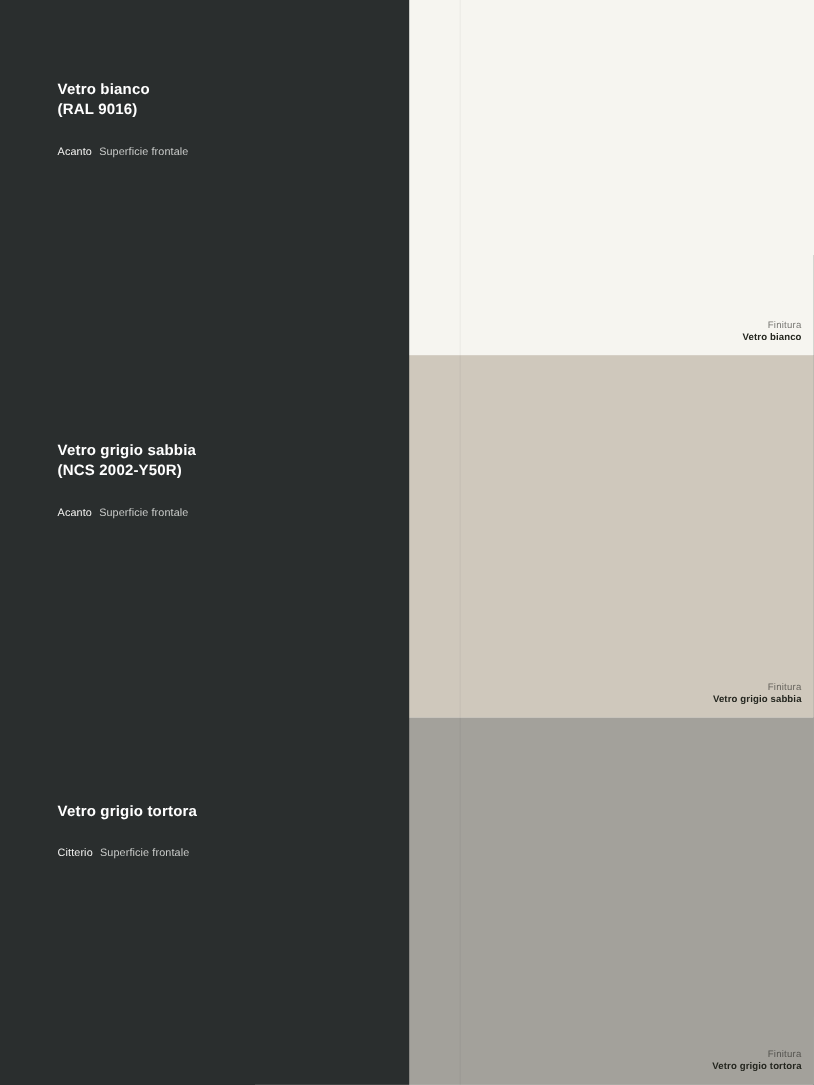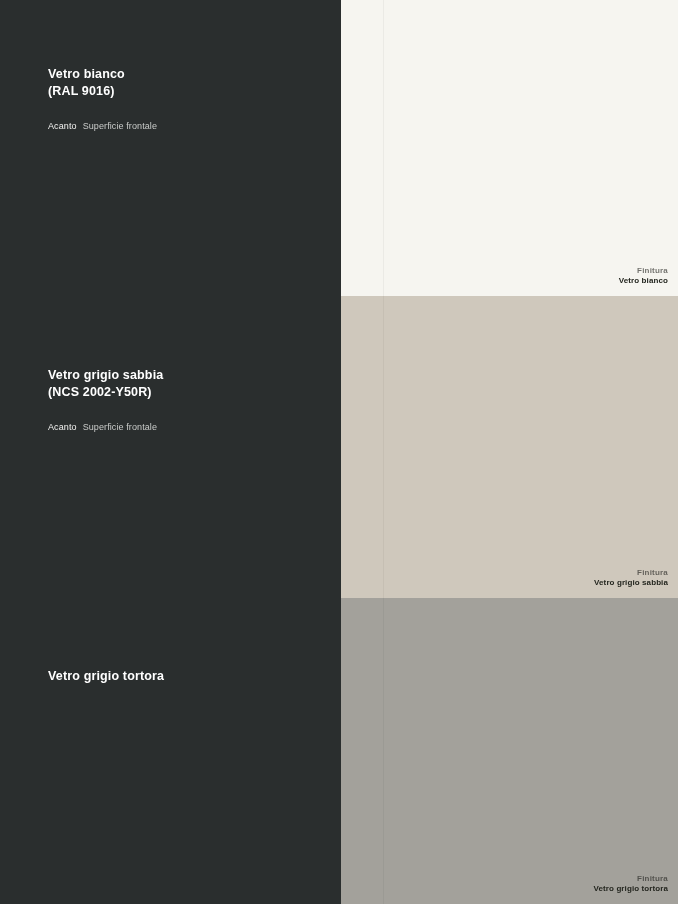--- a/index.html
+++ b/index.html
@@ -54,21 +54,21 @@
   .swatch-caption {
     position: absolute;
     right: 10px;
     bottom: 9px;
     text-align: right;
     line-height: 1.32;
   }
   .caption-label {
     display: block;
     font-size: 8px;
-    font-weight: 700;
+    font-weight: 400;
     letter-spacing: 0.2px;
     color: rgba(30, 30, 28, 0.62);
   }
   .caption-value {
     display: block;
     font-size: 8px;
     font-weight: 700;
     letter-spacing: 0.1px;
     color: #24261f;
   }
@@ -167,17 +167,20 @@
     <div class="info-entry entry-1">
       <h2 class="entry-title">Vetro grigio sabbia
 (NCS 2002-Y50R)</h2>
       <div class="entry-meta">
         <span class="meta-brand">Acanto</span><span class="meta-application">Superficie frontale</span>
       </div>
     </div>
 
     <div class="info-entry entry-2">
       <h2 class="entry-title">Vetro grigio tortora</h2>
+      <div class="entry-meta">
+        <span class="meta-brand">Citterio</span><span class="meta-application">Superficie frontale</span>
+      </div>
     </div>
 
   </div>
 
 </div>
 
 </body></html>

